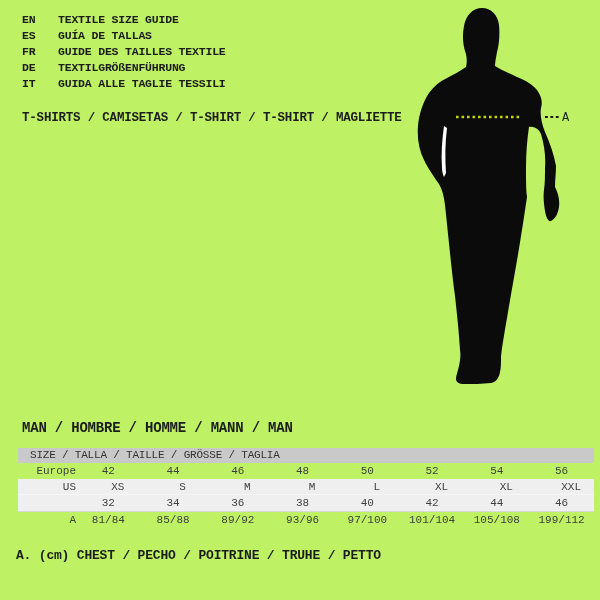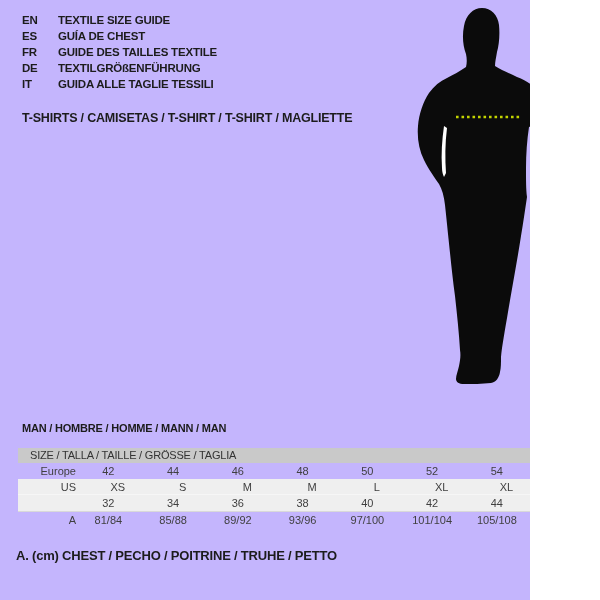--- a/index.html
+++ b/index.html
@@ -1,23 +1,23 @@
 <!DOCTYPE html>
 <html><head>
 <meta charset="utf-8">
 <title>Textile size guide</title>
 <style>
   * { margin: 0; padding: 0; box-sizing: border-box; }
   html, body { background: #fff; }
   .page {
     position: relative;
-    width: 530px;
+    width: 600px;
     height: 600px;
-    background: #c4b5fd;
-    font-family: Liberation Sans, sans-serif;
+    background: #bef264;
+    font-family: Liberation Mono, monospace;
     color: #1c1c1c;
     overflow: hidden;
   }
 
   
   .langs {
     position: absolute;
     left: 22px;
     top: 12px;
     font-size: 11.5px;
@@ -46,21 +46,21 @@
     top: 0;
     width: 190px;
     height: 400px;
   }
 
   
   .gender {
     position: absolute;
     left: 22px;
     top: 421px;
-    font-size: 11px;
+    font-size: 14px;
     font-weight: 700;
     letter-spacing: -0.2px;
     line-height: 14px;
   }
 
   
   .size-table {
     position: absolute;
     left: 18px;
     top: 448px;
@@ -103,21 +103,21 @@
 
 <div class="page">
 
   <div class="langs">
     <div class="lang-row">
       <span class="lang-code">EN</span>
       <span class="lang-label">TEXTILE SIZE GUIDE</span>
     </div>
     <div class="lang-row">
       <span class="lang-code">ES</span>
-      <span class="lang-label">GUÍA DE CHEST</span>
+      <span class="lang-label">GUÍA DE TALLAS</span>
     </div>
     <div class="lang-row">
       <span class="lang-code">FR</span>
       <span class="lang-label">GUIDE DES TAILLES TEXTILE</span>
     </div>
     <div class="lang-row">
       <span class="lang-code">DE</span>
       <span class="lang-label">TEXTILGRÖßENFÜHRUNG</span>
     </div>
     <div class="lang-row">

